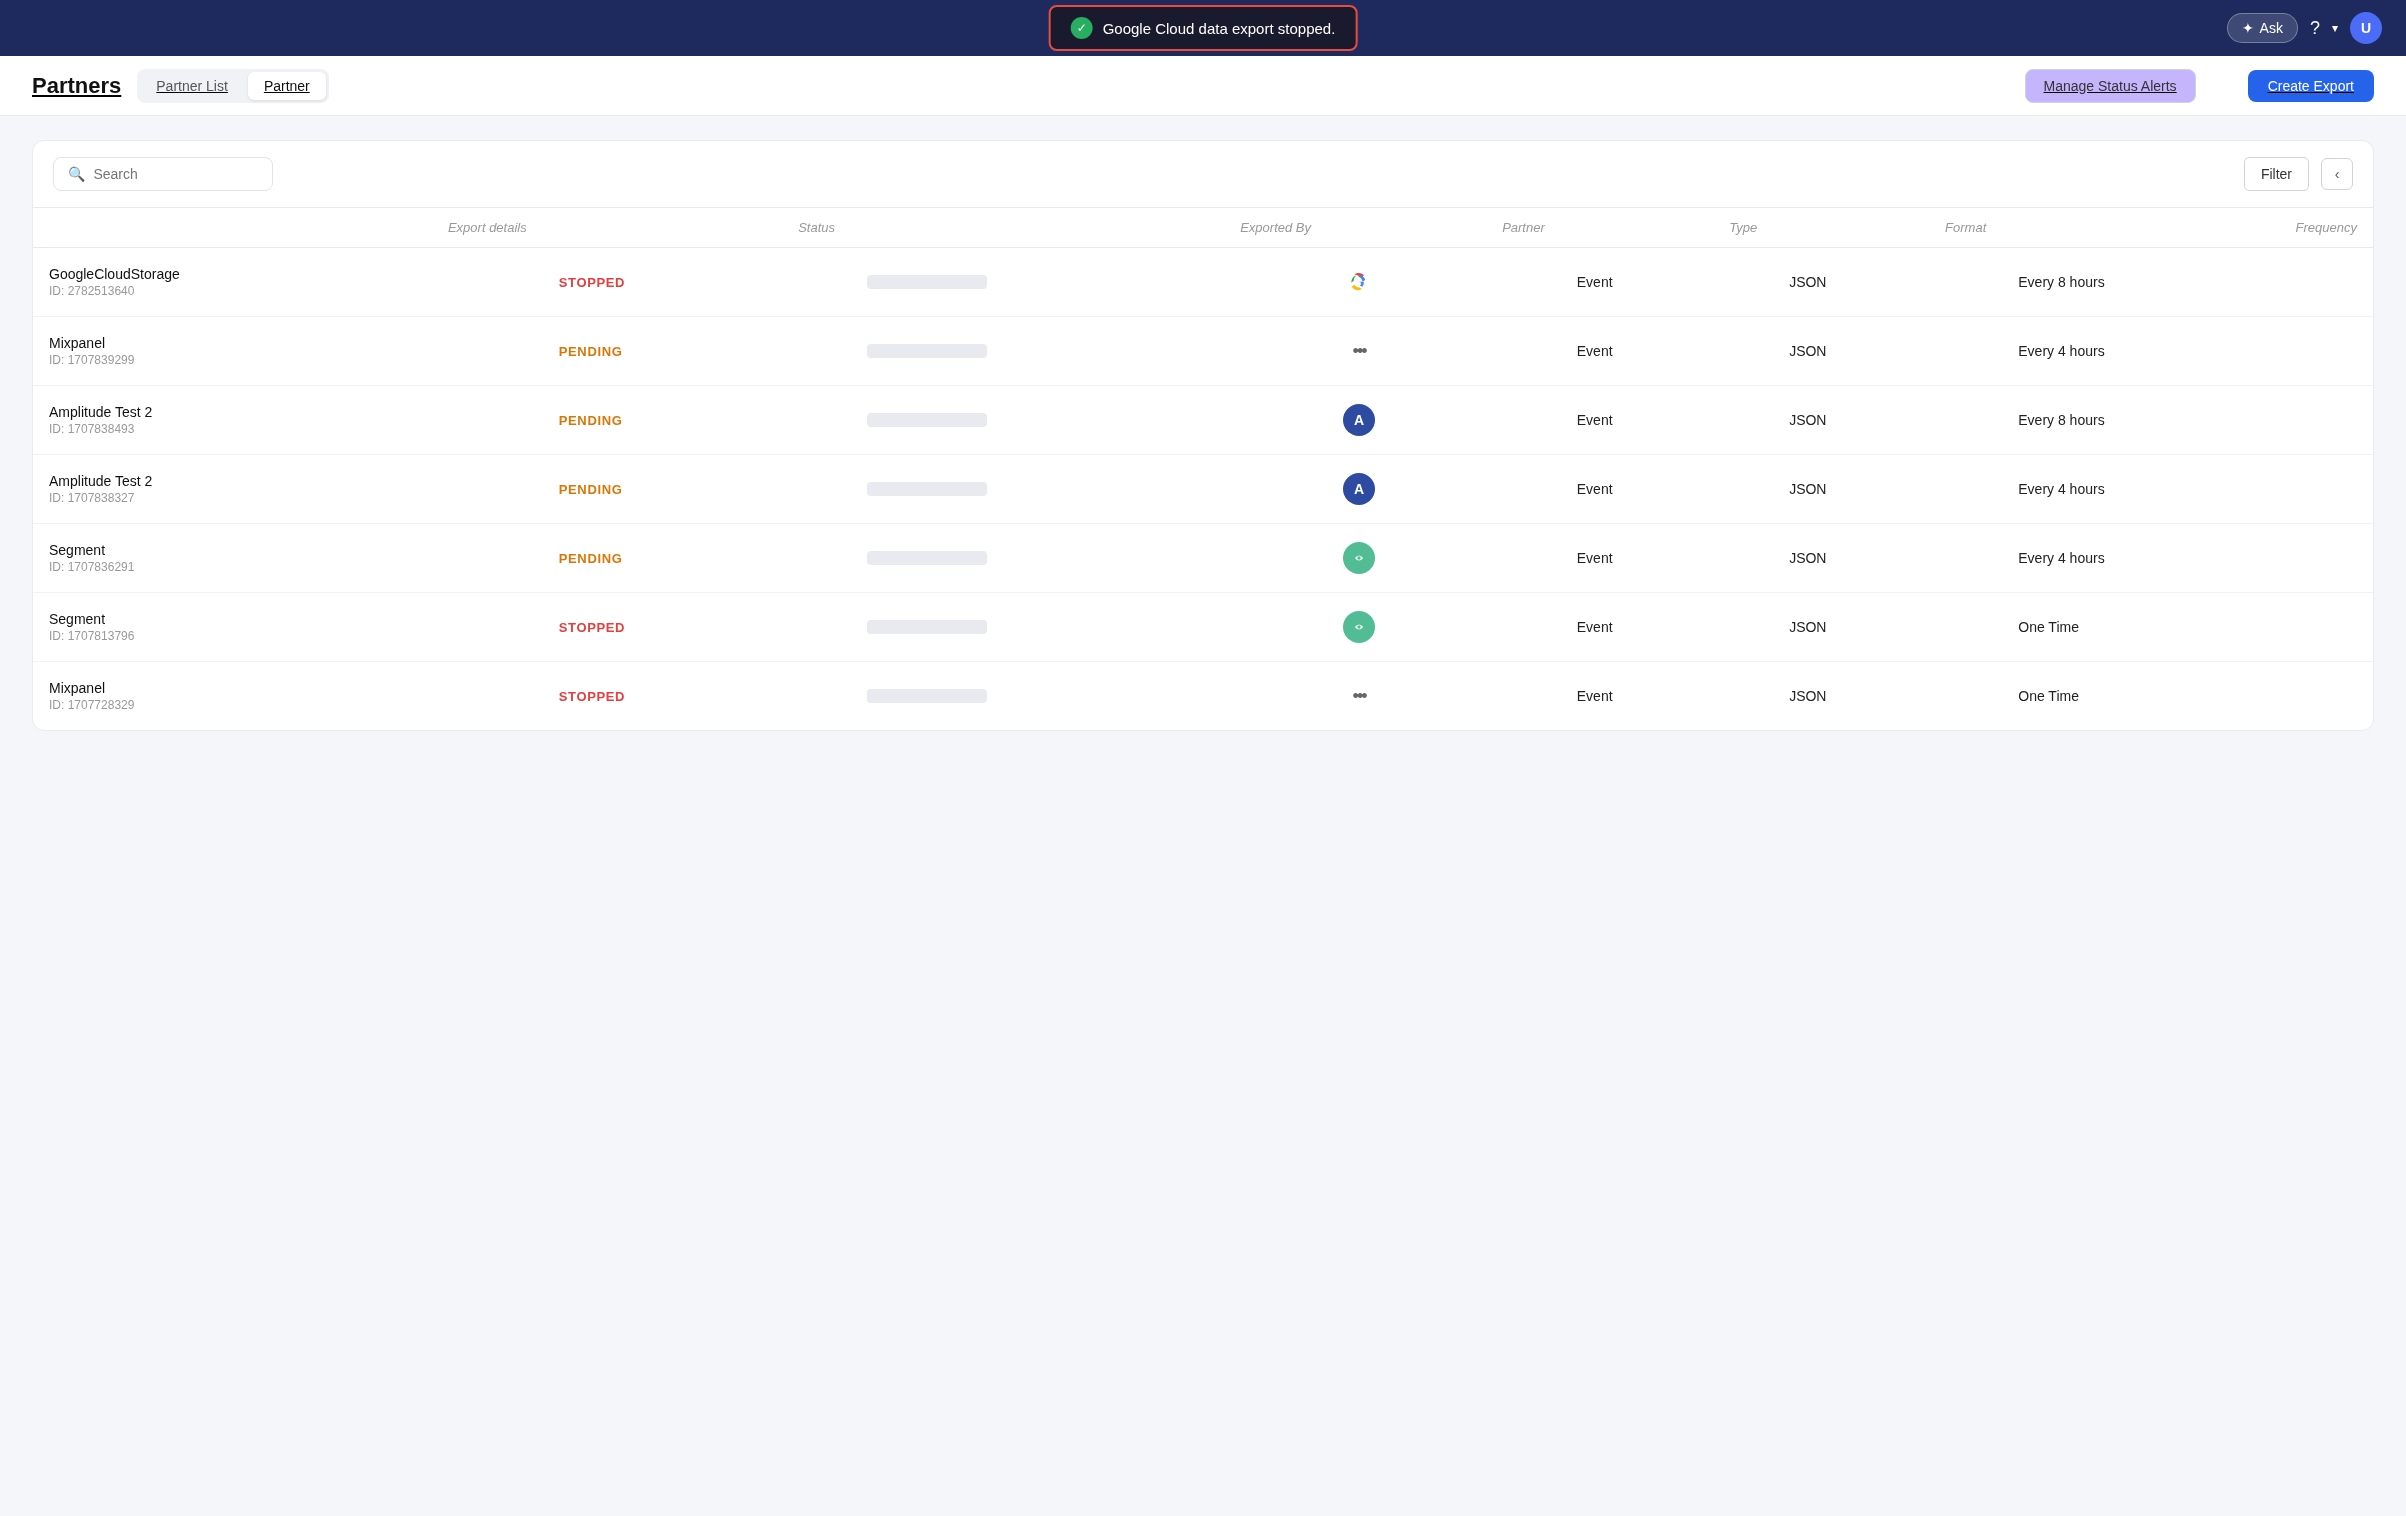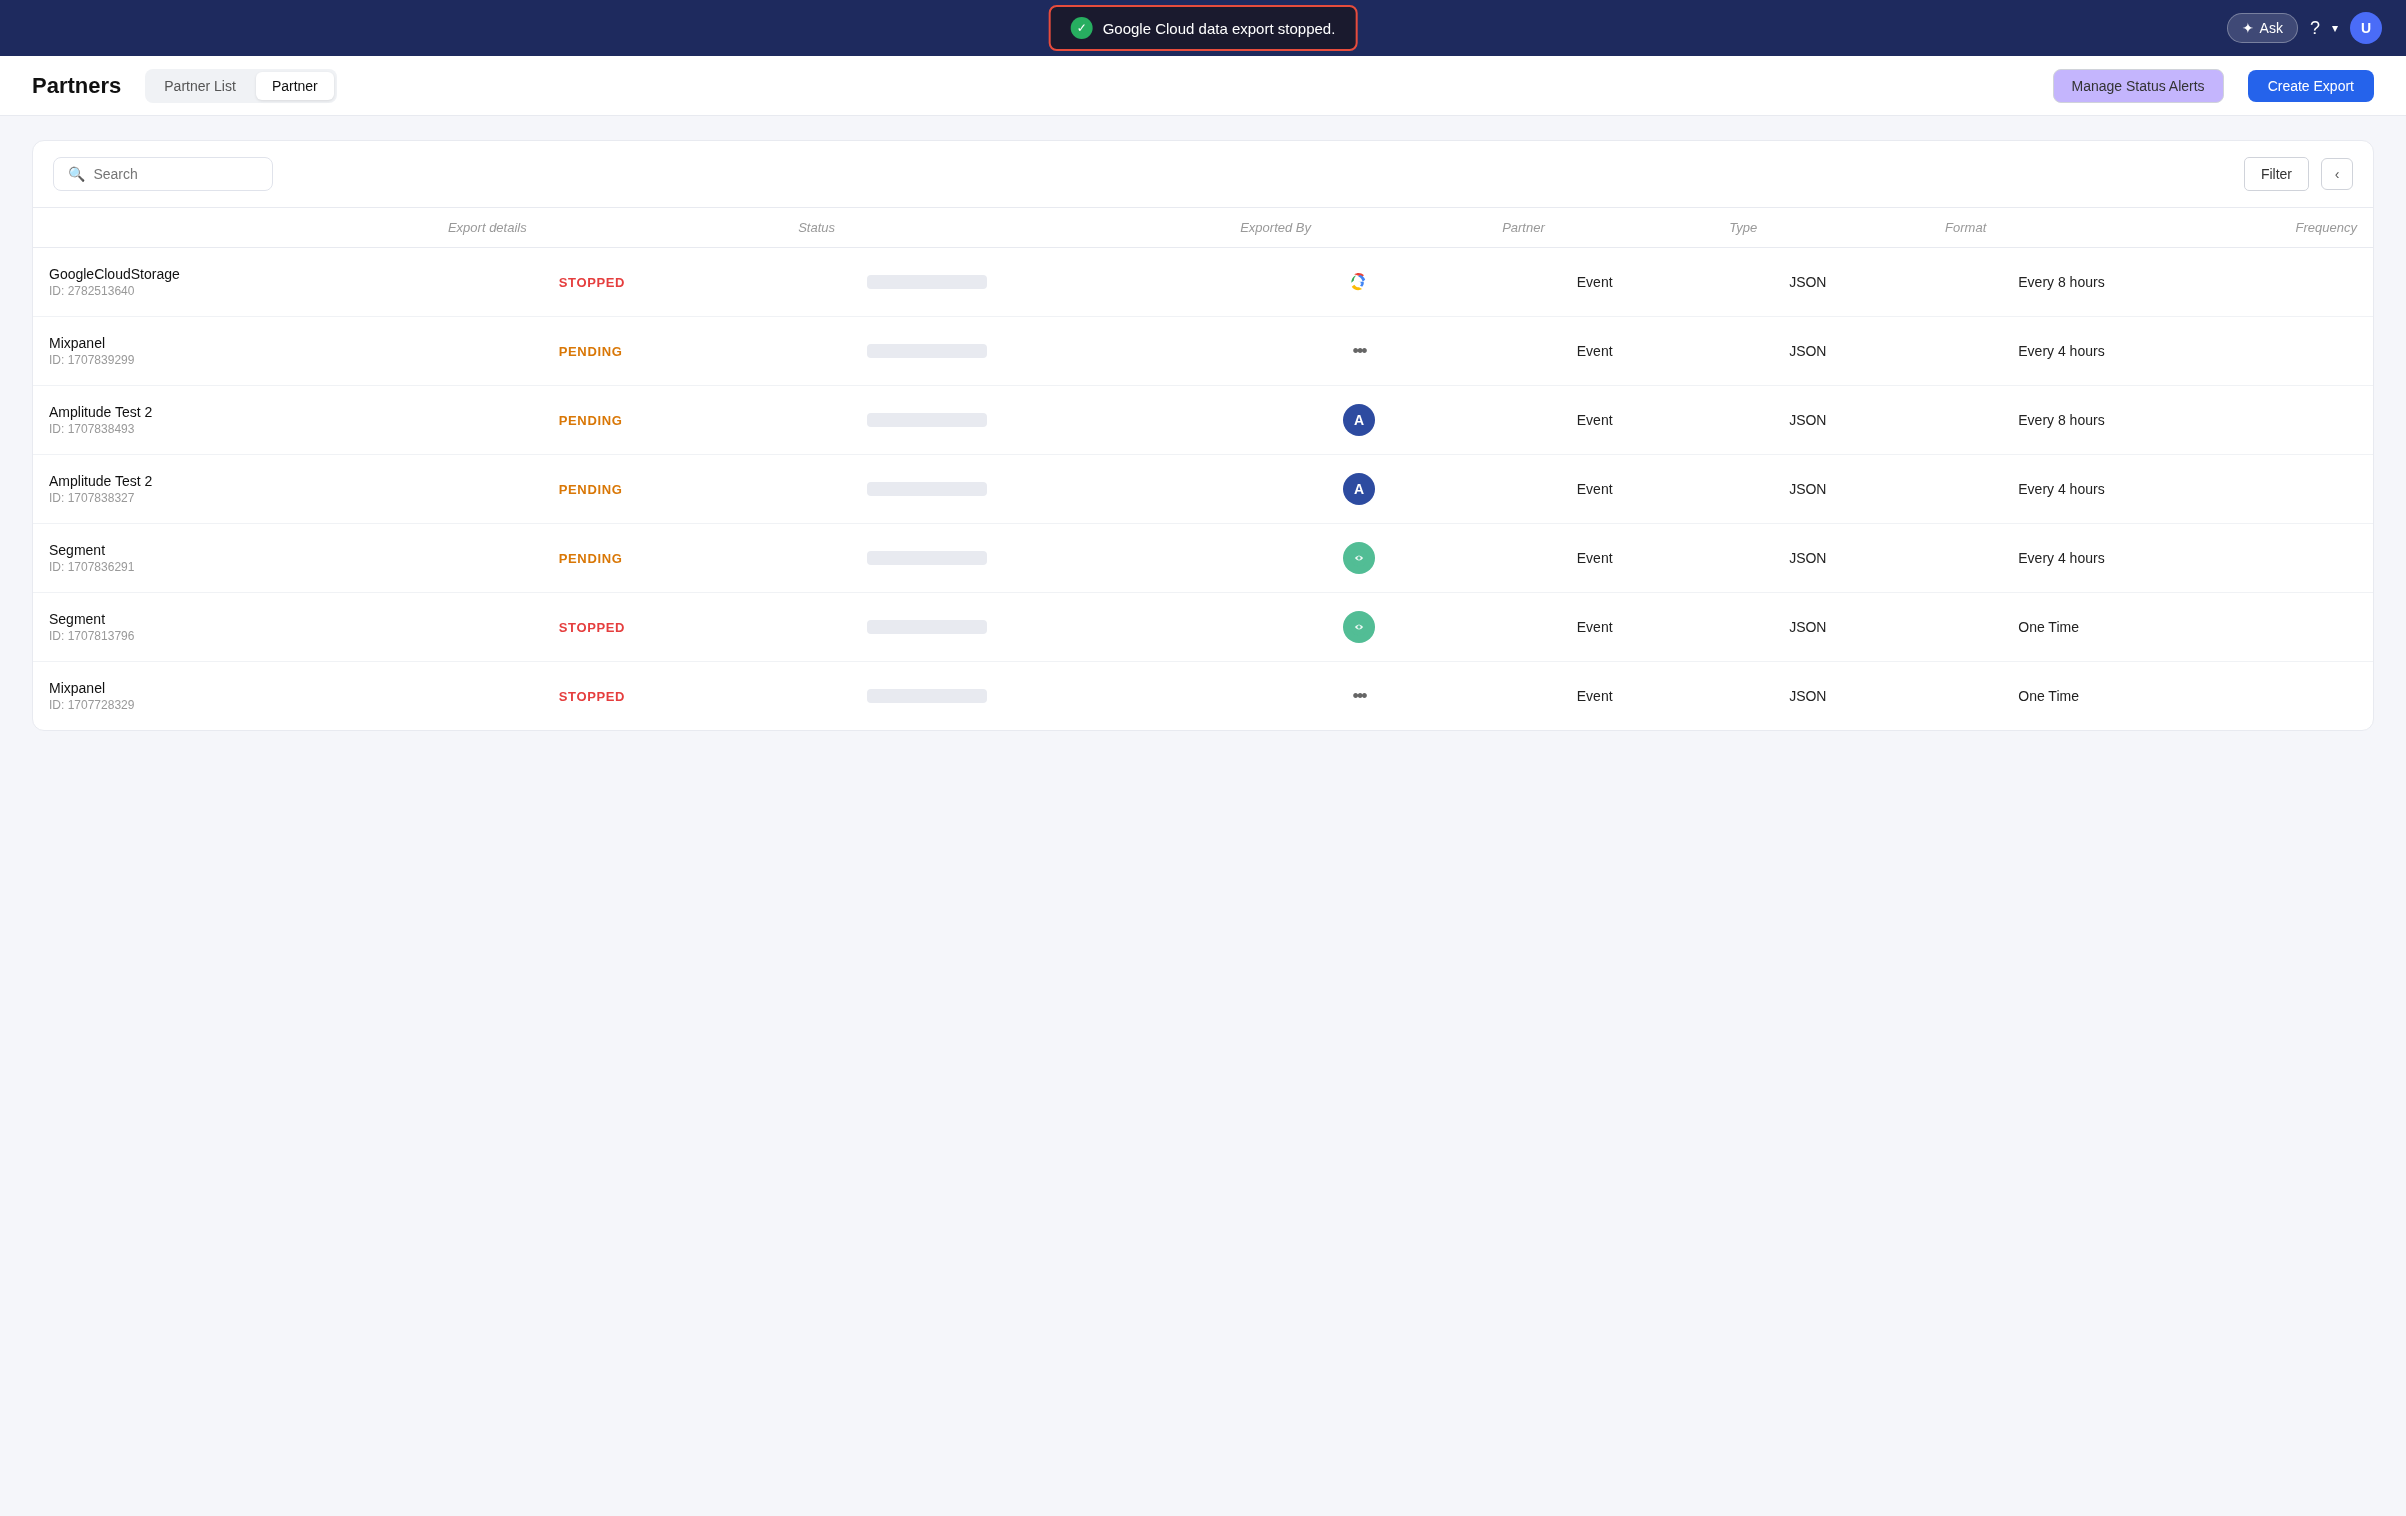--- a/index.html
+++ b/index.html
@@ -86,22 +86,23 @@
       flex-shrink: 0;
     }
 
     
     .page-header {
       background: white;
       padding: 5px 32px;
       height: 60px;
       display: flex;
       align-items: center;
-      gap: 24px;
+      gap: 16px;
       border-bottom: 1px solid #e8eaf0;
+      text-decoration: underline;
     }
     .page-title {
       font-size: 22px;
       font-weight: 700;
       color: #111;
     }
     .tab-group {
       display: flex;
       gap: 4px;
       background: #f0f2f5;
@@ -135,20 +136,21 @@
     }
     .create-export-btn {
       background: #2563eb;
       color: white;
       border: none;
       border-radius: 8px;
       padding: 8px 20px;
       font-size: 14px;
       font-weight: 500;
       cursor: pointer;
+      margin-left: 36px;
     }
 
     
     .content {
       padding: 24px 32px;
     }
     .table-container {
       background: white;
       border-radius: 12px;
       border: 1px solid #e8eaf0;

